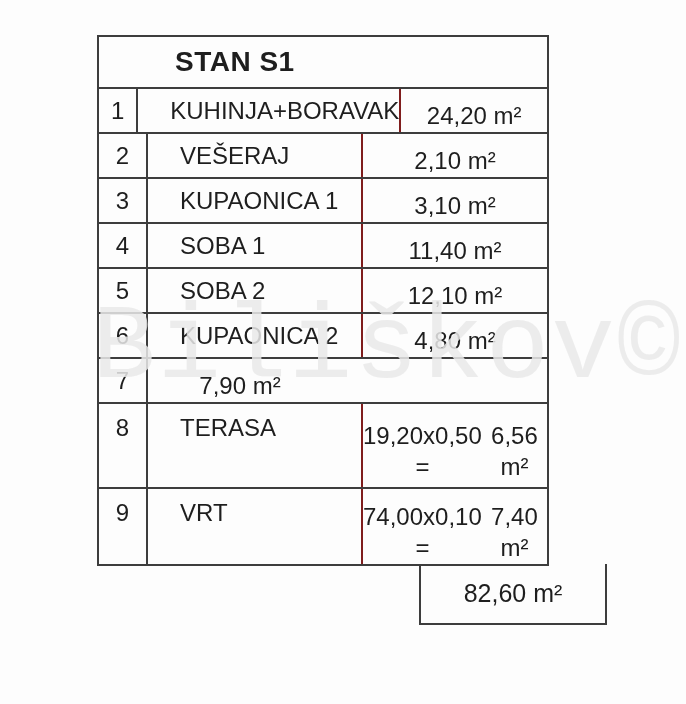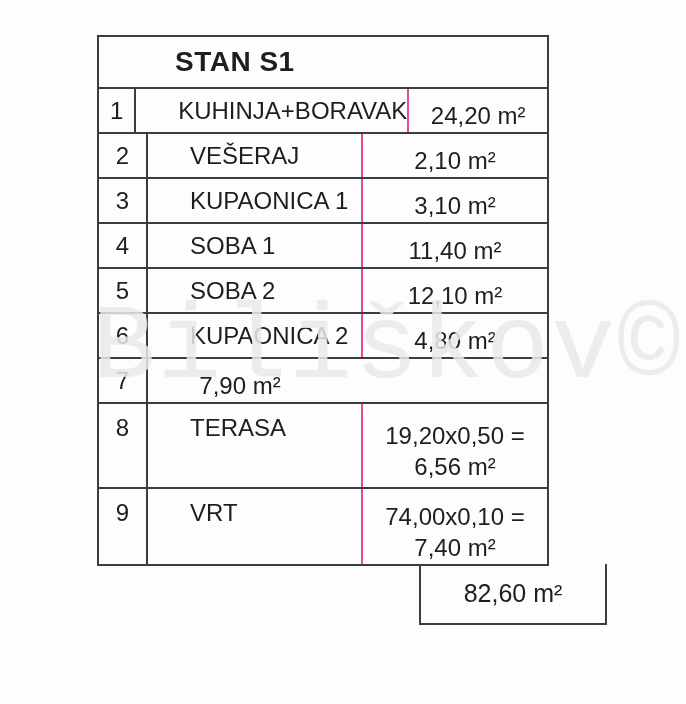--- a/index.html
+++ b/index.html
@@ -49,36 +49,36 @@
     align-items: center;
     font-size: 24px;
   }
   .cell.num {
     width: 49px;
     justify-content: center;
     border-right: 2px solid #3d3d3d;
   }
   .cell.name {
     flex: 1;
-    padding-left: 42px;
-    border-right: 2px solid #ec4899;
+    padding-left: 32px;
+    border-right: 2px solid #7f1d1d;
   }
   .cell.area {
     width: 184px;
     justify-content: center;
     text-align: center;
     margin-top: 11px;
   }
   .row.tall-8 .num, .row.tall-8 .name,
   .row.tall-9 .num, .row.tall-9 .name {
     align-items: flex-start;
     padding-top: 10px;
   }
   .cell.area.two-line {
-    flex-direction: column;
+    flex-direction: row;
     justify-content: center;
     line-height: 31px;
   }
   .total-box {
     position: absolute;
     left: 419px;
     top: 564px;
     width: 188px;
     height: 61px;
     box-sizing: border-box;

